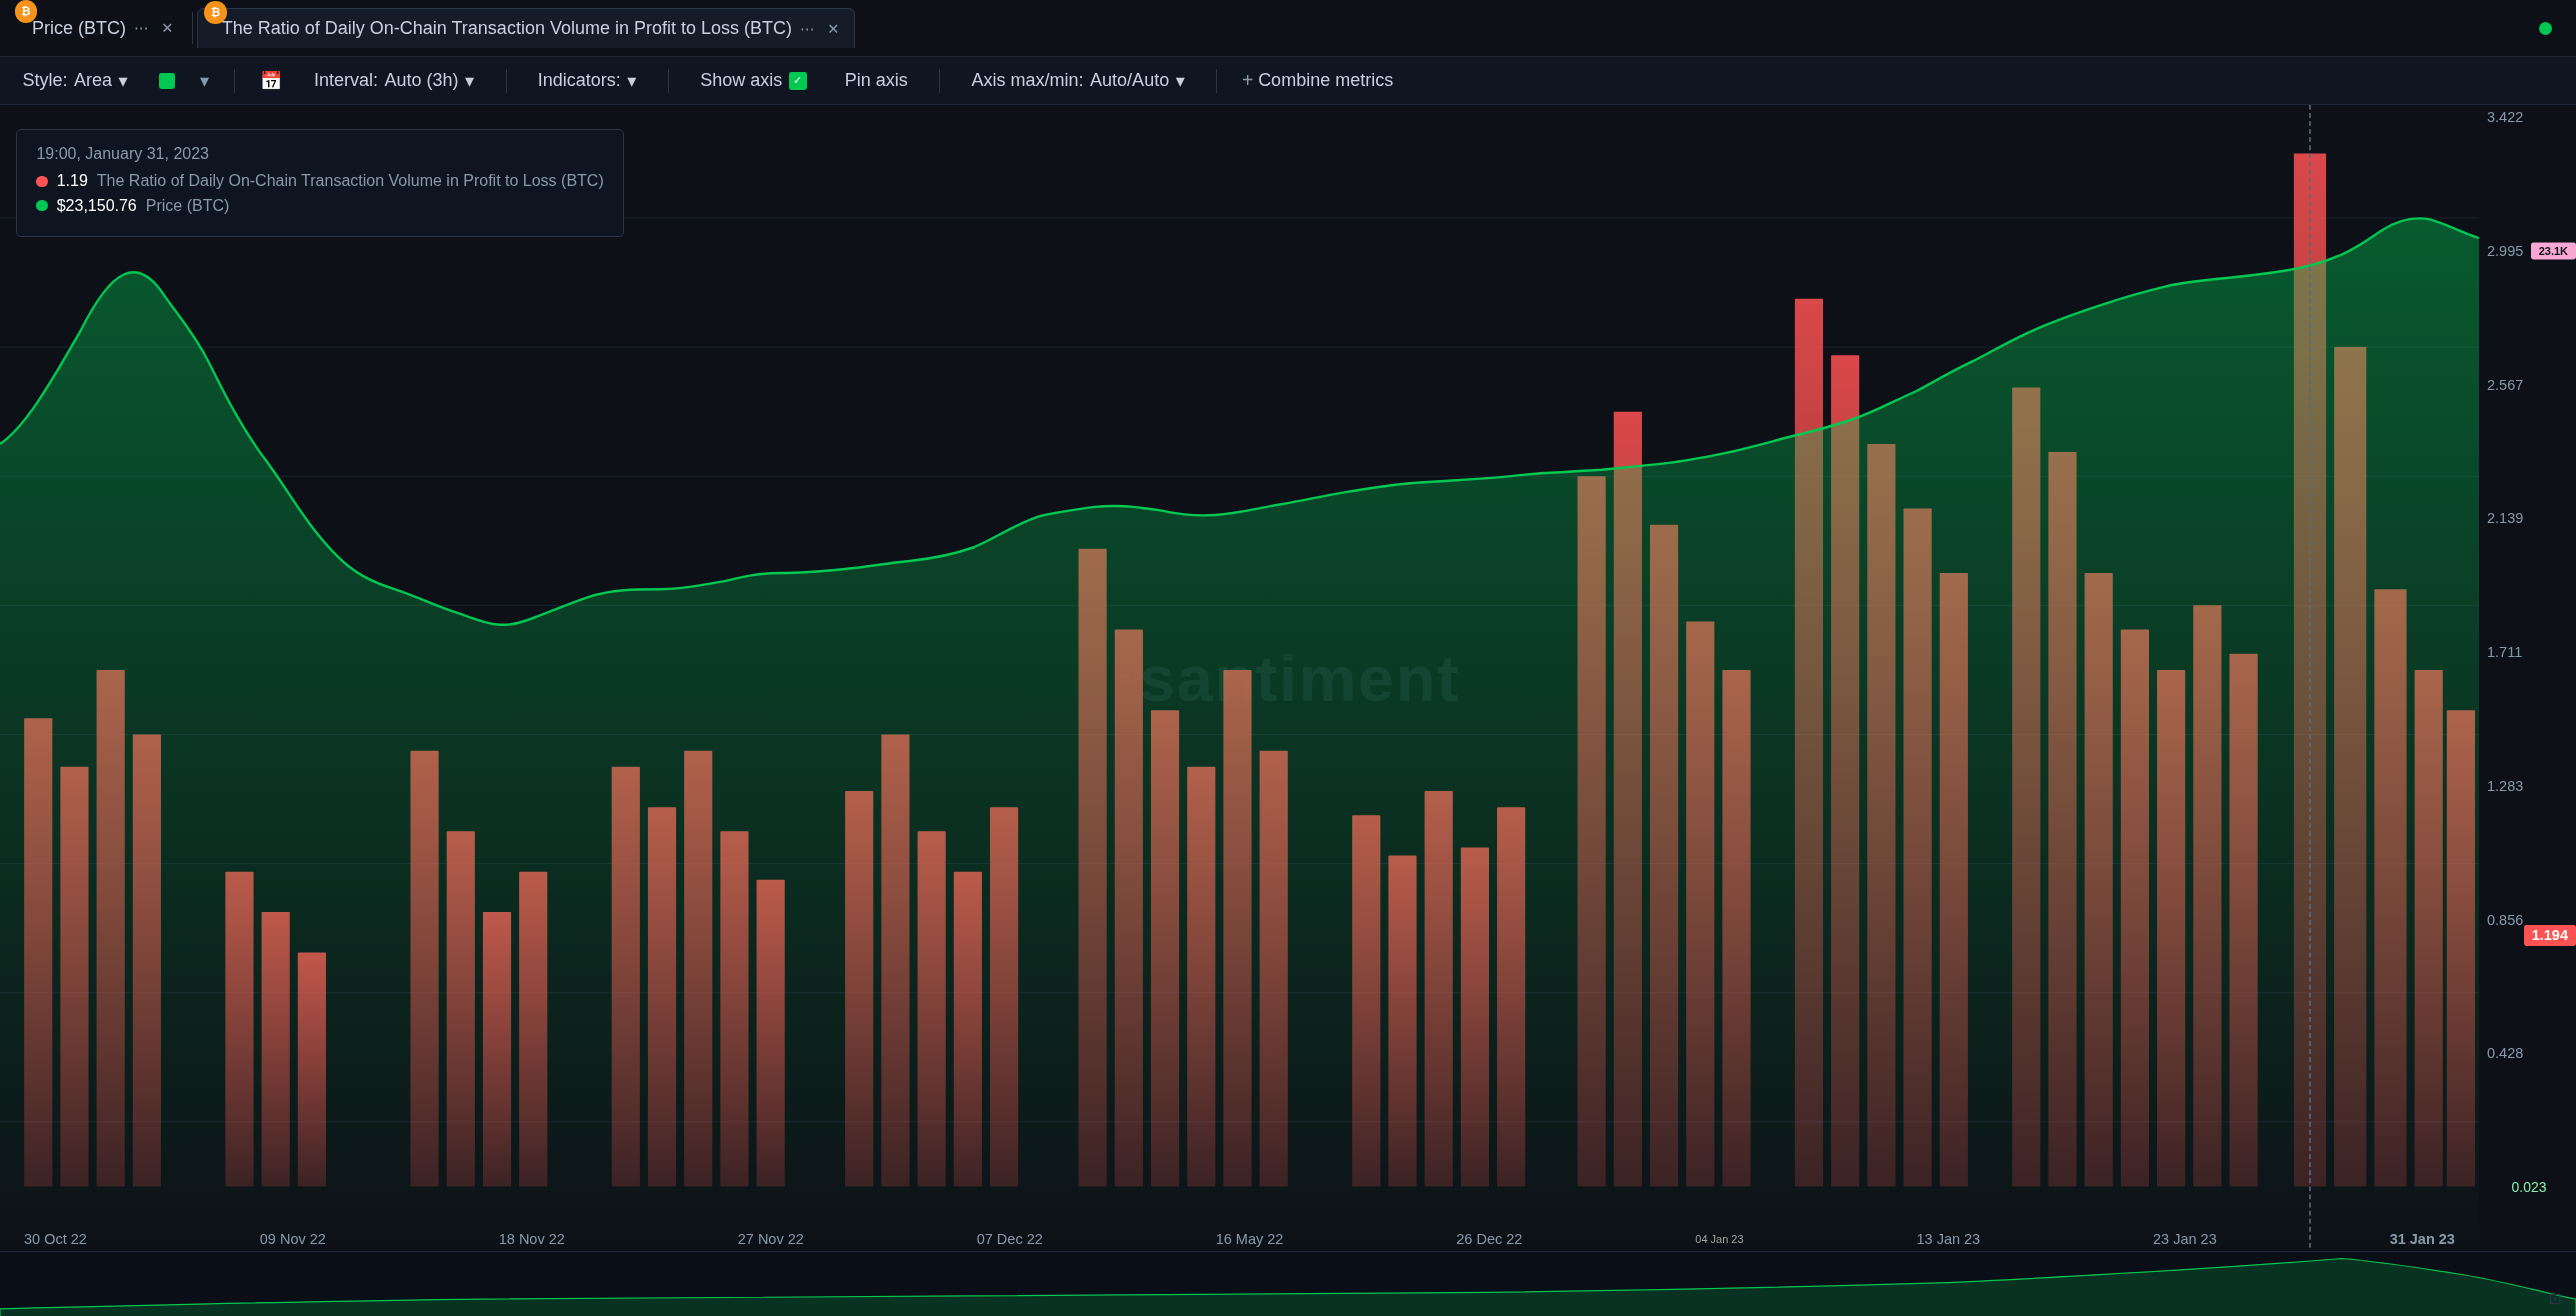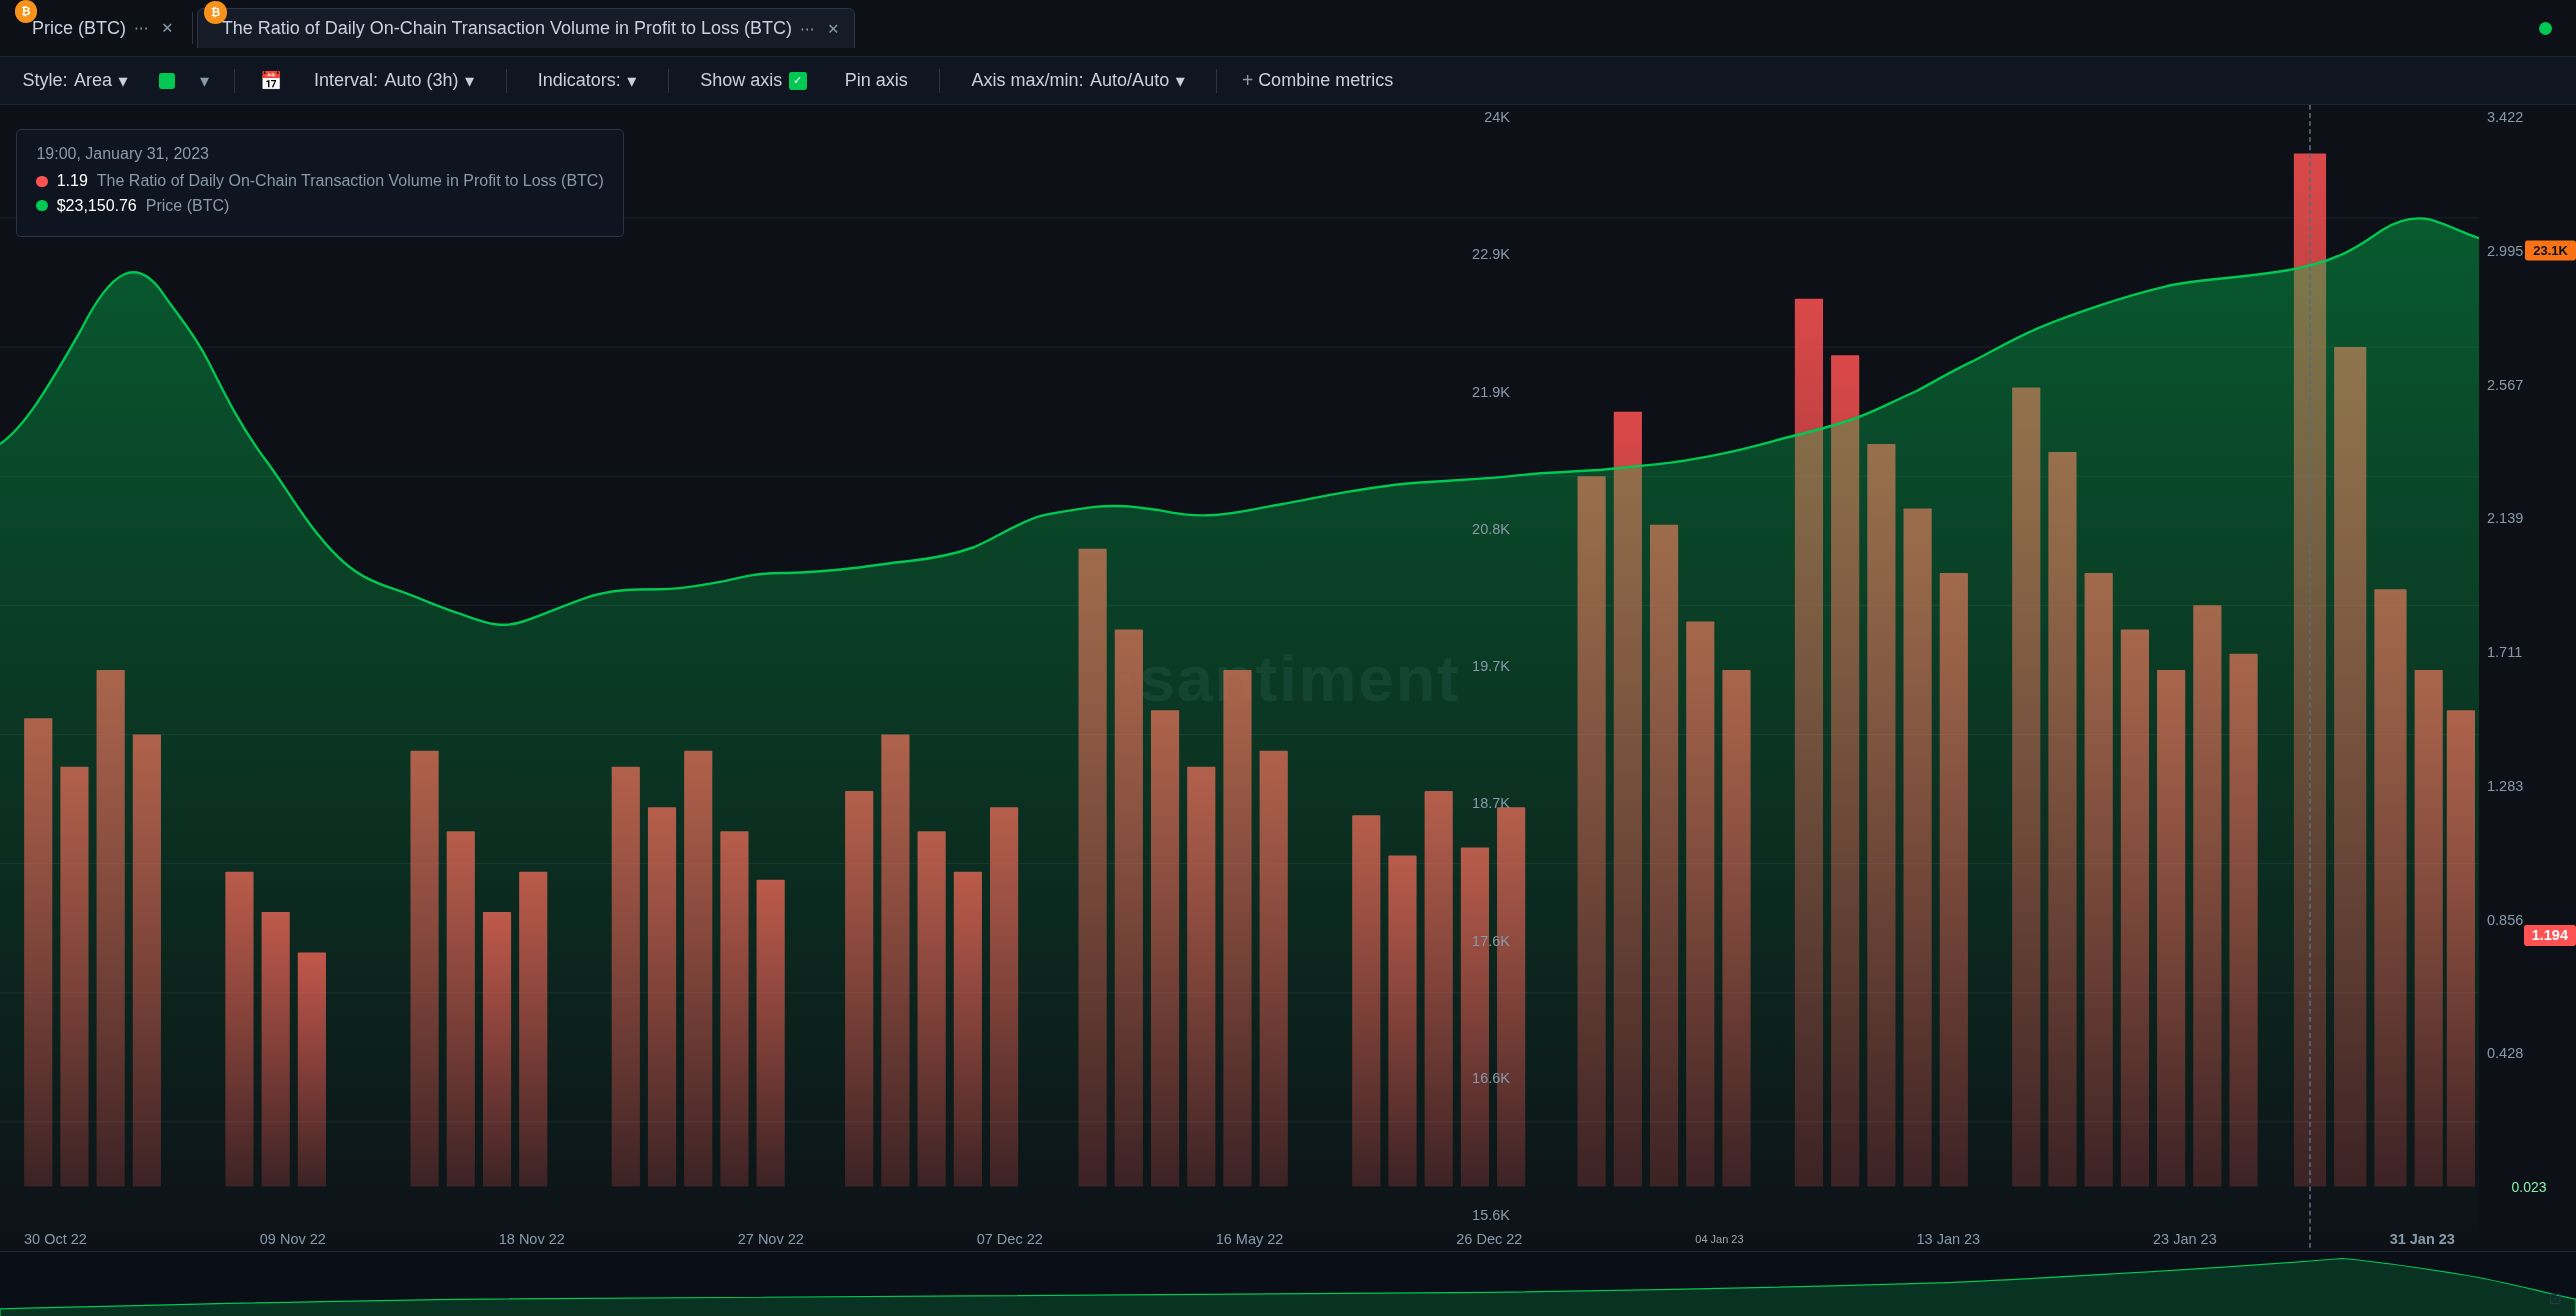--- a/index.html
+++ b/index.html
@@ -216,24 +216,24 @@
       font-size: 65px;
       color: rgba(100, 120, 150, 0.15);
       font-weight: 600;
       letter-spacing: 1.6px;
       pointer-events: none;
       user-select: none;
     }
 
     
     .badge-green {
-      background: #f97316;
+      background: #f9a8d4;
       color: #0d1117;
       font-weight: bold;
-      font-size: 13px;
+      font-size: 11px;
       padding: 2.4px 8px;
       border-radius: 2.4px;
     }
     
     .badge-red {
       background: #ff5252;
       color: white;
       font-weight: bold;
       font-size: 14.5px;
       padding: 2.4px 8px;
@@ -565,31 +565,20 @@
     <span style="font-size:14.5px; color:#8899aa;">16 May 22</span>
     <span style="font-size:14.5px; color:#8899aa;">26 Dec 22</span>
     <span style="font-size:11px; color:#a3a3a3;">04 Jan 23</span>
     <span style="font-size:14.5px; color:#8899aa;">13 Jan 23</span>
     <span style="font-size:14.5px; color:#8899aa;">23 Jan 23</span>
     <span style="font-size:14.5px; color:#8a9aaa; font-weight:bold;">31 Jan 23</span>
   </div>
 
   <div style="position:absolute; right:0; top:0; width:97px; height:calc(100% - 24px);">
 
-    <div style="position:absolute; left:-1034px; top:0; width:65px; height:100%; display:flex; flex-direction:column; justify-content:space-between; padding:4px 0;">
-      <span style="font-size:14.5px; color:#8899aa; text-align:right;">24K</span>
-      <span style="font-size:14.5px; color:#8899aa; text-align:right;">22.9K</span>
-      <span style="font-size:14.5px; color:#8899aa; text-align:right;">21.9K</span>
-      <span style="font-size:14.5px; color:#8899aa; text-align:right;">20.8K</span>
-      <span style="font-size:14.5px; color:#8899aa; text-align:right;">19.7K</span>
-      <span style="font-size:14.5px; color:#8899aa; text-align:right;">18.7K</span>
-      <span style="font-size:14.5px; color:#8899aa; text-align:right;">17.6K</span>
-      <span style="font-size:14.5px; color:#8899aa; text-align:right;">16.6K</span>
-      <span style="font-size:14.5px; color:#8a9aaa; text-align:right;">15.6K</span>
-    </div>
 
     <div style="position:absolute; right:0; top:0; width:89px; height:calc(100% - 24px); display:flex; flex-direction:column; justify-content:space-between; padding:4px 4.8px 4px 0;">
       <span style="font-size:14.5px; color:#8899aa; text-align:left;">3.422</span>
       <span style="font-size:14.5px; color:#8899aa; text-align:left;">2.995</span>
       <span style="font-size:14.5px; color:#8899aa; text-align:left;">2.567</span>
       <span style="font-size:14.5px; color:#8899aa; text-align:left;">2.139</span>
       <span style="font-size:14.5px; color:#8899aa; text-align:left;">1.711</span>
       <span style="font-size:14.5px; color:#8899aa; text-align:left;">1.283</span>
       <span style="font-size:14.5px; color:#8899aa; text-align:left;">0.856</span>
       <span style="font-size:14.5px; color:#8899aa; text-align:left;">0.428</span>

